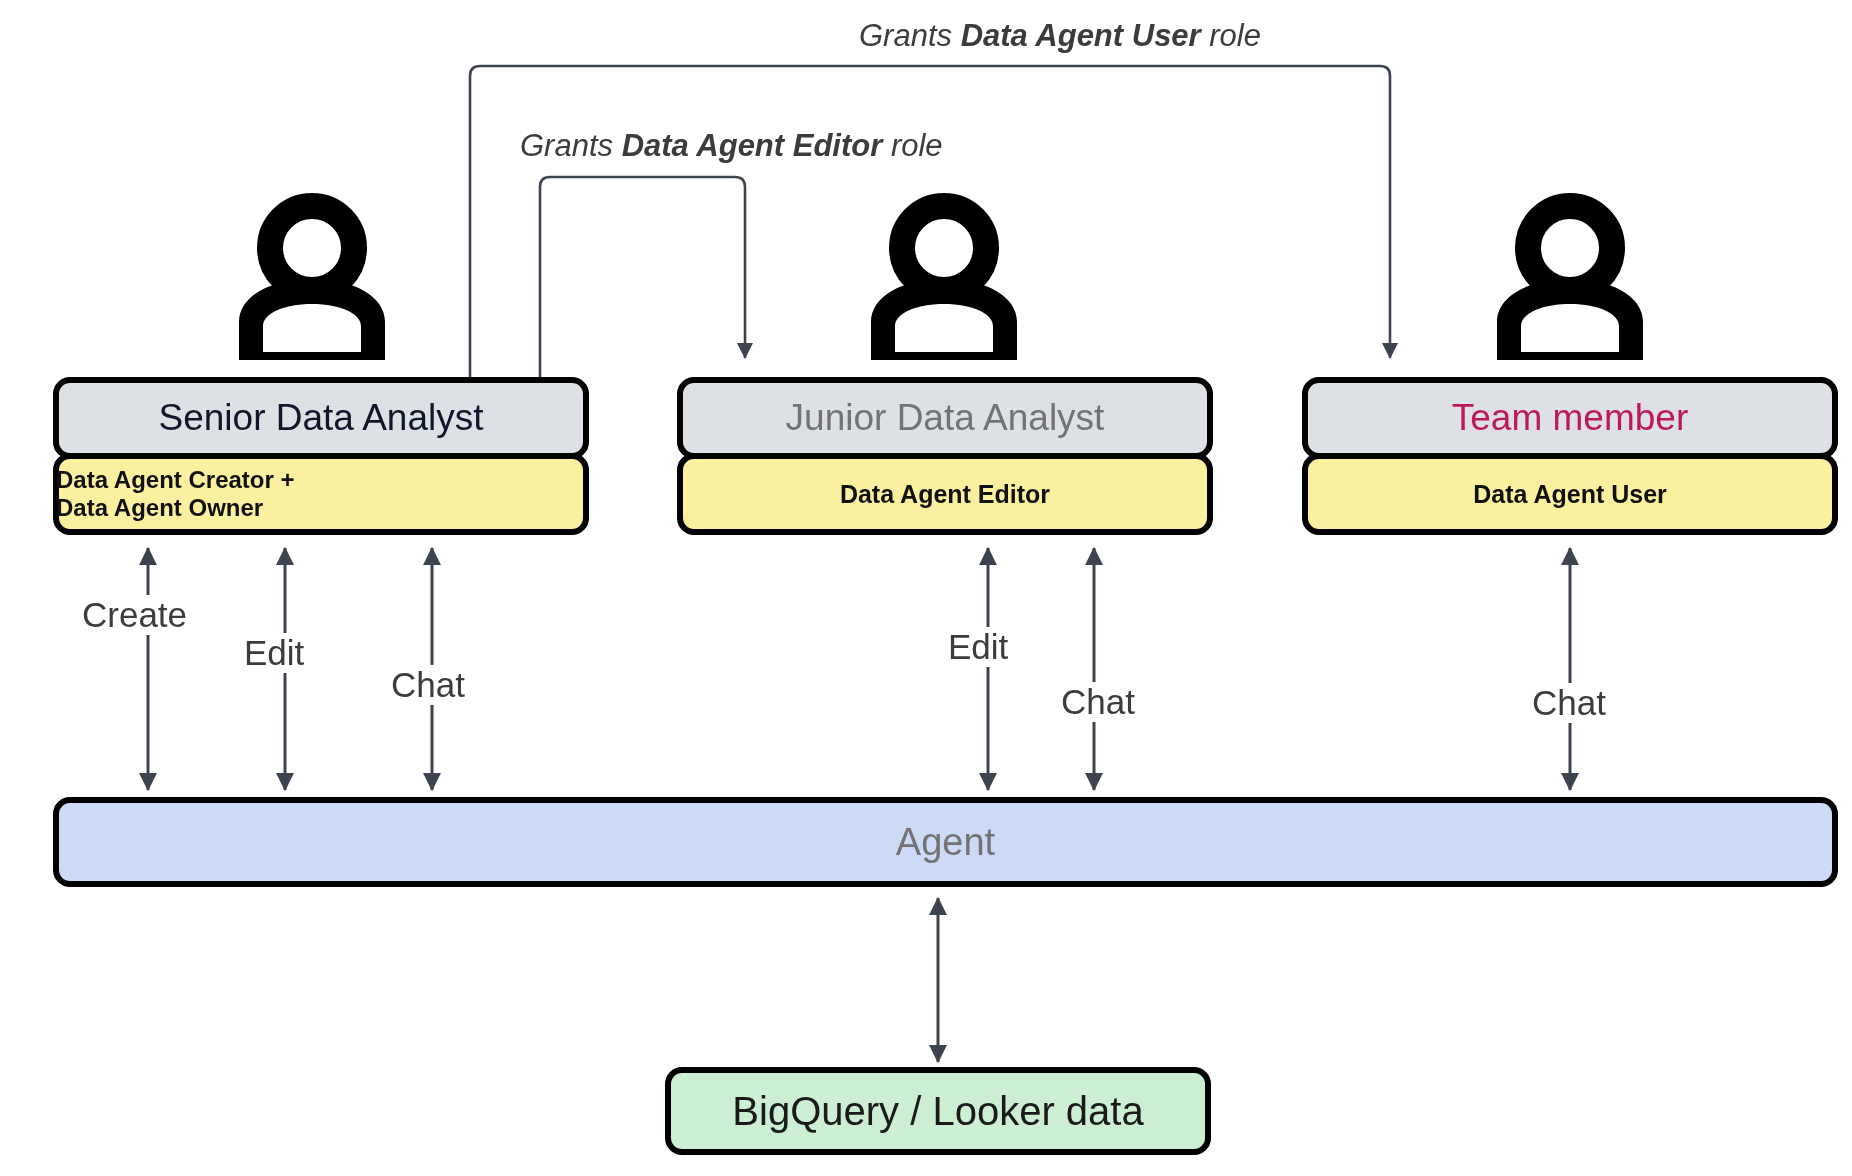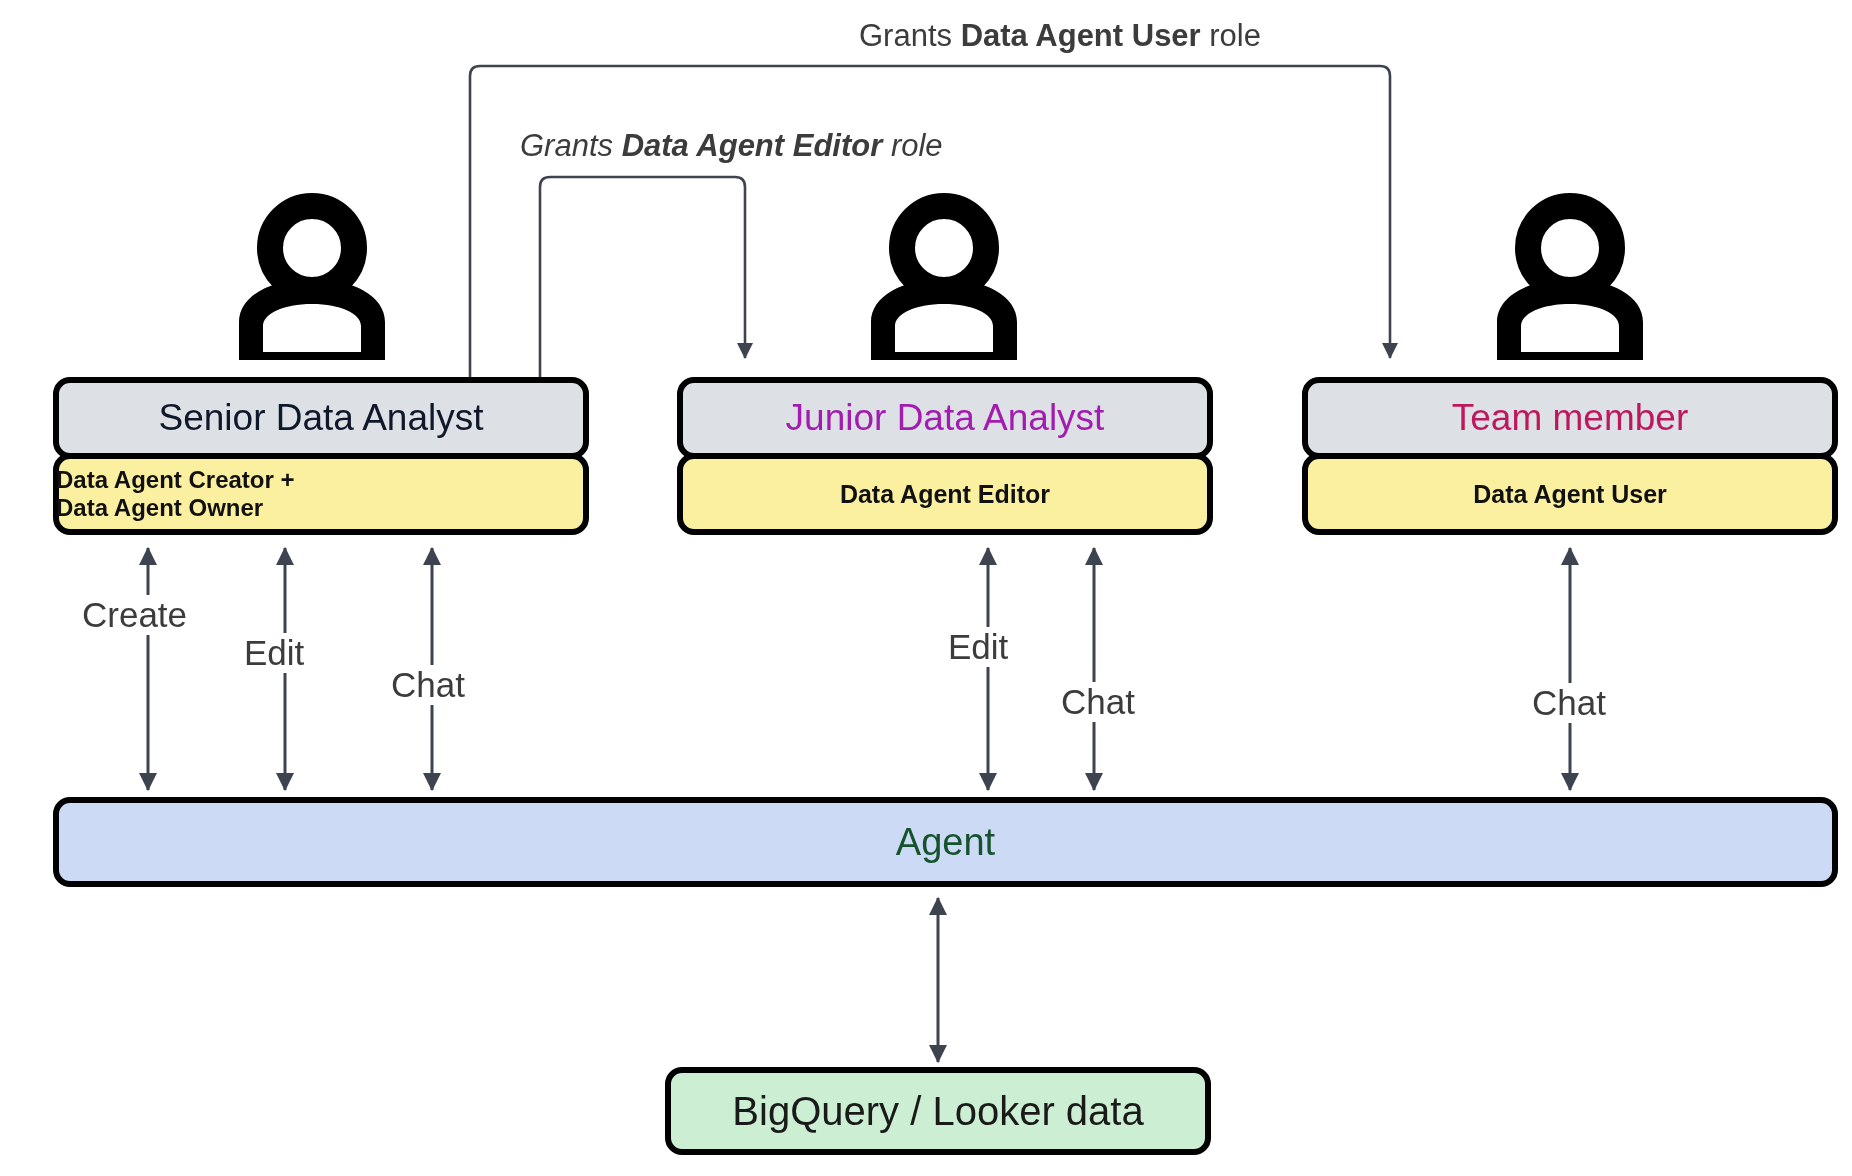--- a/index.html
+++ b/index.html
@@ -79,36 +79,36 @@
     </g>
 
     <rect x="56" y="800" width="1779" height="84" rx="14" ry="14" fill="#ccdaf5" stroke="#000" stroke-width="6"></rect>
 
     <path d="M 938 1062 L 938 898" fill="none" stroke="#3d4450" stroke-width="3" marker-start="url(#arrowFill)" marker-end="url(#arrowFill)"></path>
 
     <rect x="668" y="1070" width="540" height="82" rx="14" ry="14" fill="#ccefd3" stroke="#000" stroke-width="6"></rect>
   </svg>
 
   <div style="position:absolute;left:730px;top:18px;width:660px;text-align:center;
-              font-size:31px;color:#3c3c3c;white-space:nowrap;">
+              font-size:31px;font-style:italic;color:#3c3c3c;white-space:nowrap;">
     <span>Grants </span><span style="font-weight:bold;">Data Agent User</span><span> role</span>
   </div>
 
   <div style="position:absolute;left:520px;top:128px;width:440px;text-align:left;
               font-size:31px;font-style:italic;color:#3c3c3c;white-space:nowrap;">
     <span>Grants </span><span style="font-weight:bold;">Data Agent Editor</span><span> role</span>
   </div>
 
   <div style="position:absolute;left:56px;top:380px;width:530px;height:76px;
               display:flex;align-items:center;justify-content:center;
               font-size:37px;color:#0f172a;">Senior Data Analyst</div>
 
   <div style="position:absolute;left:680px;top:380px;width:530px;height:76px;
               display:flex;align-items:center;justify-content:center;
-              font-size:37px;color:#a21caf;">Junior Data Analyst</div>
+              font-size:37px;color:#737373;">Junior Data Analyst</div>
 
   <div style="position:absolute;left:1305px;top:380px;width:530px;height:76px;
               display:flex;align-items:center;justify-content:center;
               font-size:37px;color:#be185d;">Team member</div>
 
   <div style="position:absolute;left:56px;top:456px;width:530px;height:76px;
               display:flex;flex-direction:column;justify-content:center;
               font-size:24px;font-weight:bold;color:#111;line-height:1.18;">
     <span>Data Agent Creator +</span>
     <span>Data Agent Owner</span>
@@ -132,18 +132,18 @@
   <div style="position:absolute;left:944px;top:627px;font-size:35px;color:#3c3c3c;
               background:#fff;padding:0 4px;">Edit</div>
   <div style="position:absolute;left:1057px;top:682px;font-size:35px;color:#3c3c3c;
               background:#fff;padding:0 4px;">Chat</div>
 
   <div style="position:absolute;left:1528px;top:683px;font-size:35px;color:#3c3c3c;
               background:#fff;padding:0 4px;">Chat</div>
 
   <div style="position:absolute;left:56px;top:800px;width:1779px;height:84px;
               display:flex;align-items:center;justify-content:center;
-              font-size:38px;color:#14532d;">Agent</div>
+              font-size:38px;color:#737373;">Agent</div>
 
   <div style="position:absolute;left:668px;top:1070px;width:540px;height:82px;
               display:flex;align-items:center;justify-content:center;
               font-size:40px;color:#1a1a1a;">BigQuery / Looker data</div>
 </div>
 
 </body></html>

